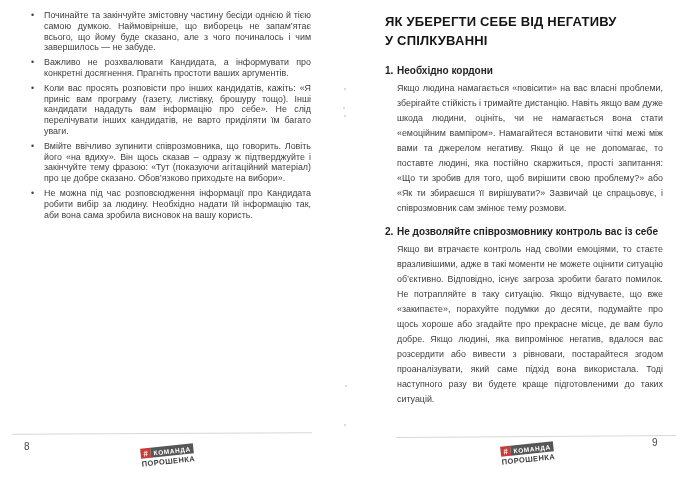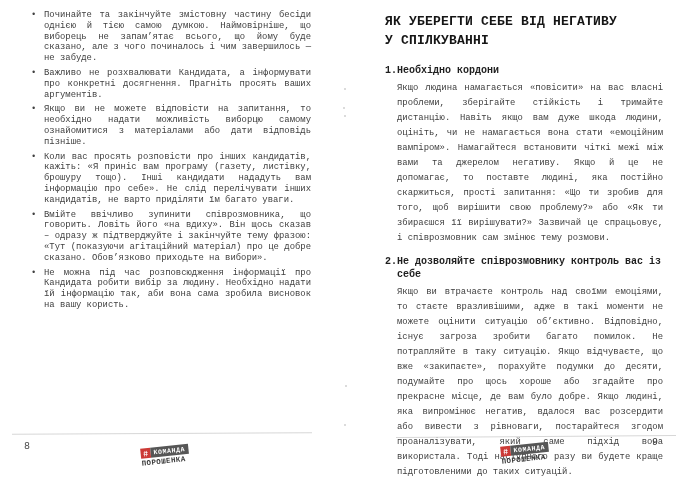--- a/index.html
+++ b/index.html
@@ -2,21 +2,21 @@
 <html lang="uk"><head>
 <meta charset="utf-8">
 <style>
   html, body { margin: 0; padding: 0; background: #ffffff; }
   .stage {
     position: relative;
     width: 683px;
     height: 481px;
     background: #ffffff;
     overflow: hidden;
-    font-family: Liberation Mono, monospace;
+    font-family: Liberation Sans, sans-serif;
     color: #404040;
   }
 
   
   .left-page-content {
     position: absolute;
     left: 30px; top: 10px;
     width: 281px;
   }
   ul.bullets { list-style: none; margin: 0; padding: 0; }
@@ -139,25 +139,21 @@
 <div class="stage">
 
   <div class="left-page-content">
     <ul class="bullets">
       <li>
         <span class="marker"></span>
         <span>Починайте та закінчуйте змістовну частину бесіди однією й тією самою думкою. Наймовірніше, що виборець не запам’ятає всього, що йому буде сказано, але з чого починалось і чим завершилось — не забуде.</span>
       </li>
       <li>
         <span class="marker"></span>
-        <span>Важливо не розхвалювати Кандидата, а інформувати про конкретні досягнення. Прагніть просять ваших аргументів.</span>
-      </li>
-      <li>
-        <span class="marker"></span>
-        <span>Якщо ви не можете відповісти на запитання, то необхідно надати можливість виборцю самому ознайомитися з матеріалами або дати відповідь пізніше.</span>
+        <span>Важливо не розхвалювати Кандидата, а інформувати про конкретні досягнення. Прагніть простоти ваших аргументів.</span>
       </li>
       <li>
         <span class="marker"></span>
         <span>Коли вас просять розповісти про інших кандидатів, кажіть: «Я приніс вам програму (газету, листівку, брошуру тощо). Інші кандидати нададуть вам інформацію про себе». Не слід перелічувати інших кандидатів, не варто приділяти їм багато уваги.</span>
       </li>
       <li>
         <span class="marker"></span>
         <span>Вмійте ввічливо зупинити співрозмовника, що говорить. Ловіть його «на вдиху». Він щось сказав – одразу ж підтверджуйте і закінчуйте тему фразою: «Тут (показуючи агітаційний матеріал) про це добре сказано. Обов’язково приходьте на вибори».</span>
       </li>
       <li>

